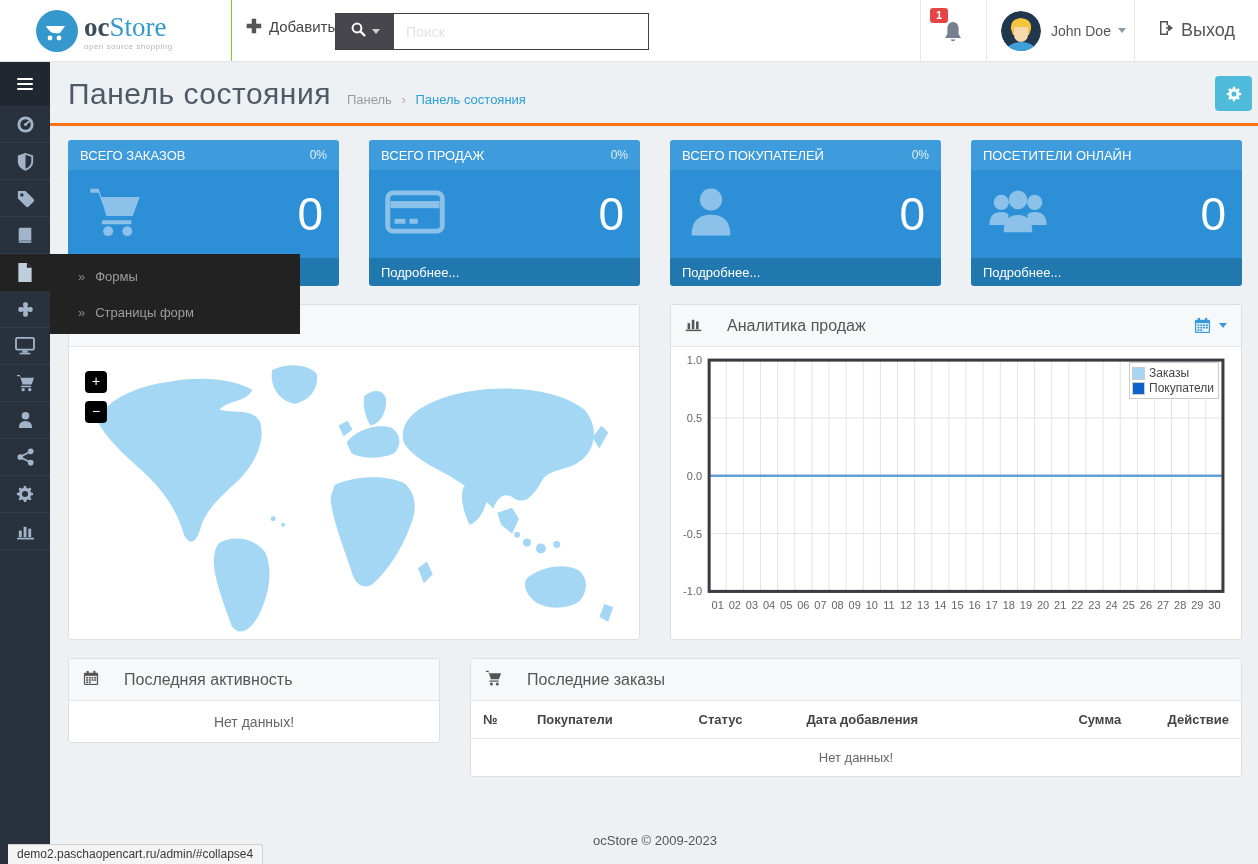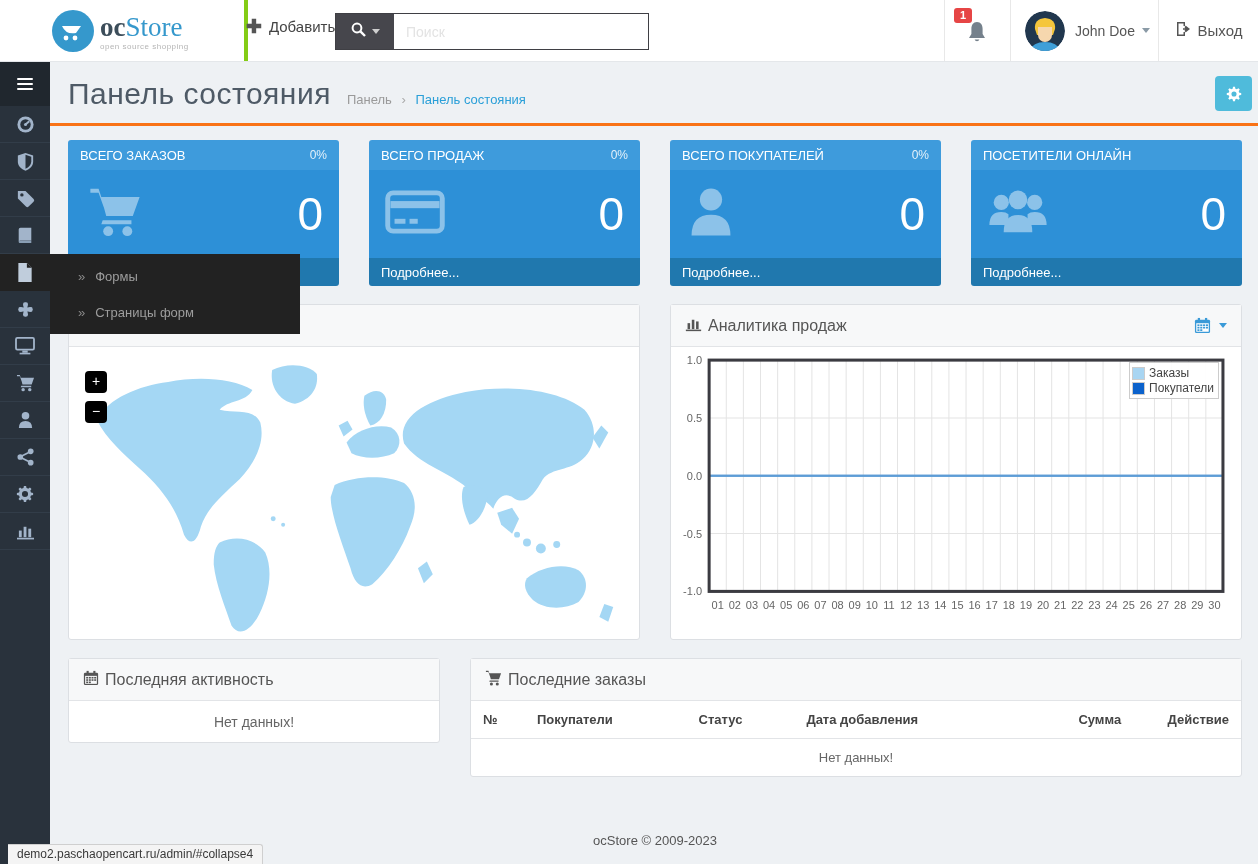--- a/index.html
+++ b/index.html
@@ -2,22 +2,22 @@
 <html><head>
 <meta charset="utf-8">
 <style>
   * { margin:0; padding:0; box-sizing:border-box; }
   html,body { width:1258px; height:864px; overflow:hidden;
     font-family:"Liberation Sans", sans-serif; background:#eef1f4; }
 
   
   .header { position:absolute; top:0; left:0; width:1258px; height:62px;
     background:#ffffff; border-bottom:1px solid #e4e7ea; z-index:40; }
-  .logo-area { position:absolute; left:16px; top:0; width:232px; height:61px;
-    border-right:4px solid #84cc16; display:flex; align-items:center; padding-left:36px; }
+  .logo-area { position:absolute; left:0; top:0; width:232px; height:61px;
+    border-right:1px solid #84cc16; display:flex; align-items:center; padding-left:36px; }
   .logo-circle { width:42px; height:42px; border-radius:50%; background:#3598cc;
     position:relative; flex:0 0 42px; }
   .logo-text { margin-left:6px; line-height:1; position:relative; top:2px;}
   .logo-oc { font-family:"Liberation Serif", serif; font-size:27px; color:#3c4d5a; font-weight:bold;}
   .logo-store { font-family:"Liberation Serif", serif; font-size:27px; color:#3598cc; }
   .logo-tagline { font-size:8px; color:#b5b5b5; text-align:right; margin-top:2px; letter-spacing:.5px;}
   .add-btn { position:absolute; left:246px; top:17px; display:flex; align-items:center;
     gap:7px; font-size:15px; color:#444; cursor:pointer; }
   .plus-glyph { font-size:19px; font-weight:bold; color:#555; line-height:1; }
   .search-group { position:absolute; left:335px; top:13px; width:314px; height:37px;
@@ -30,22 +30,22 @@
     border-right:4px solid transparent; border-top:5px solid #cfcfcf; }
   .hdr-right { position:absolute; right:0; top:0; height:61px; display:flex; align-items:stretch; }
   .notif-section { width:66px; border-left:1px solid #e8e8e8; position:relative; cursor:pointer; }
   .notif-badge { position:absolute; left:9px; top:8px; background:#e64545; color:#fff;
     font-size:11px; font-weight:bold; padding:1px 6px 2px; border-radius:3px; z-index:2;}
   .bell-wrap { position:absolute; left:20px; top:20px; }
   .user-section { width:148px; border-left:1px solid #e8e8e8; display:flex; align-items:center;
     gap:10px; padding-left:14px; cursor:pointer; }
   .avatar { width:40px; height:40px; border-radius:50%; overflow:hidden; flex:0 0 40px;}
   .user-name { font-size:14px; color:#555; display:flex; align-items:center; gap:7px;}
-  .logout-section { width:100px; border-left:1px solid #e8e8e8; display:flex; align-items:center;
-    justify-content:center; gap:7px; font-size:15px; color:#555; cursor:pointer; }
+  .logout-section { width:124px; border-left:1px solid #e8e8e8; display:flex; align-items:center;
+    justify-content:center; gap:7px; font-size:18px; color:#555; cursor:pointer; }
 
   
   .sidebar { position:absolute; left:0; top:62px; width:50px; bottom:0;
     background:#29323c; z-index:30; }
   .side-toggle { height:44px; background:#20272e; display:flex; align-items:center;
     justify-content:center; cursor:pointer; }
   .burger span { display:block; width:16px; height:2px; background:#fff; margin:3px 0; border-radius:1px;}
   .side-item { height:37px; display:flex; align-items:center; justify-content:center;
     border-bottom:1px solid #323d49; cursor:pointer; }
   .side-item svg { opacity:.95; }
@@ -81,21 +81,21 @@
   .tile-body { flex:1; background:#2d90d7; display:flex; align-items:center;
     justify-content:space-between; padding:0 16px; }
   .tile-value { font-size:46px; font-weight:200; }
   .tile-foot { height:28px; background:#2078ae; display:flex; align-items:center;
     padding:0 12px; font-size:13px; cursor:pointer; }
   .tile-icon { opacity:.45; }
 
   
   .panel { background:#fff; border:1px solid #dcdfe3; border-radius:3px; }
   .panel-head { height:42px; background:#f7f8f9; border-bottom:1px solid #e2e4e7;
-    display:flex; align-items:center; padding:0 14px; gap:6px;
+    display:flex; align-items:center; padding:0 14px; gap:25px;
     font-size:16px; color:#555; }
   .mid-row { display:flex; gap:30px; margin-top:18px; }
   .mid-row .panel { flex:1; height:336px; }
   .panel-body { position:relative; height:293px; }
 
   
   .map-zoom { position:absolute; left:16px; z-index:5; width:22px; height:22px;
     background:#000; color:#fff; border-radius:4px; text-align:center; line-height:20px;
     font-size:14px; cursor:pointer; }
   .map-zoom.zin { top:24px; } .map-zoom.zout { top:54px; }

